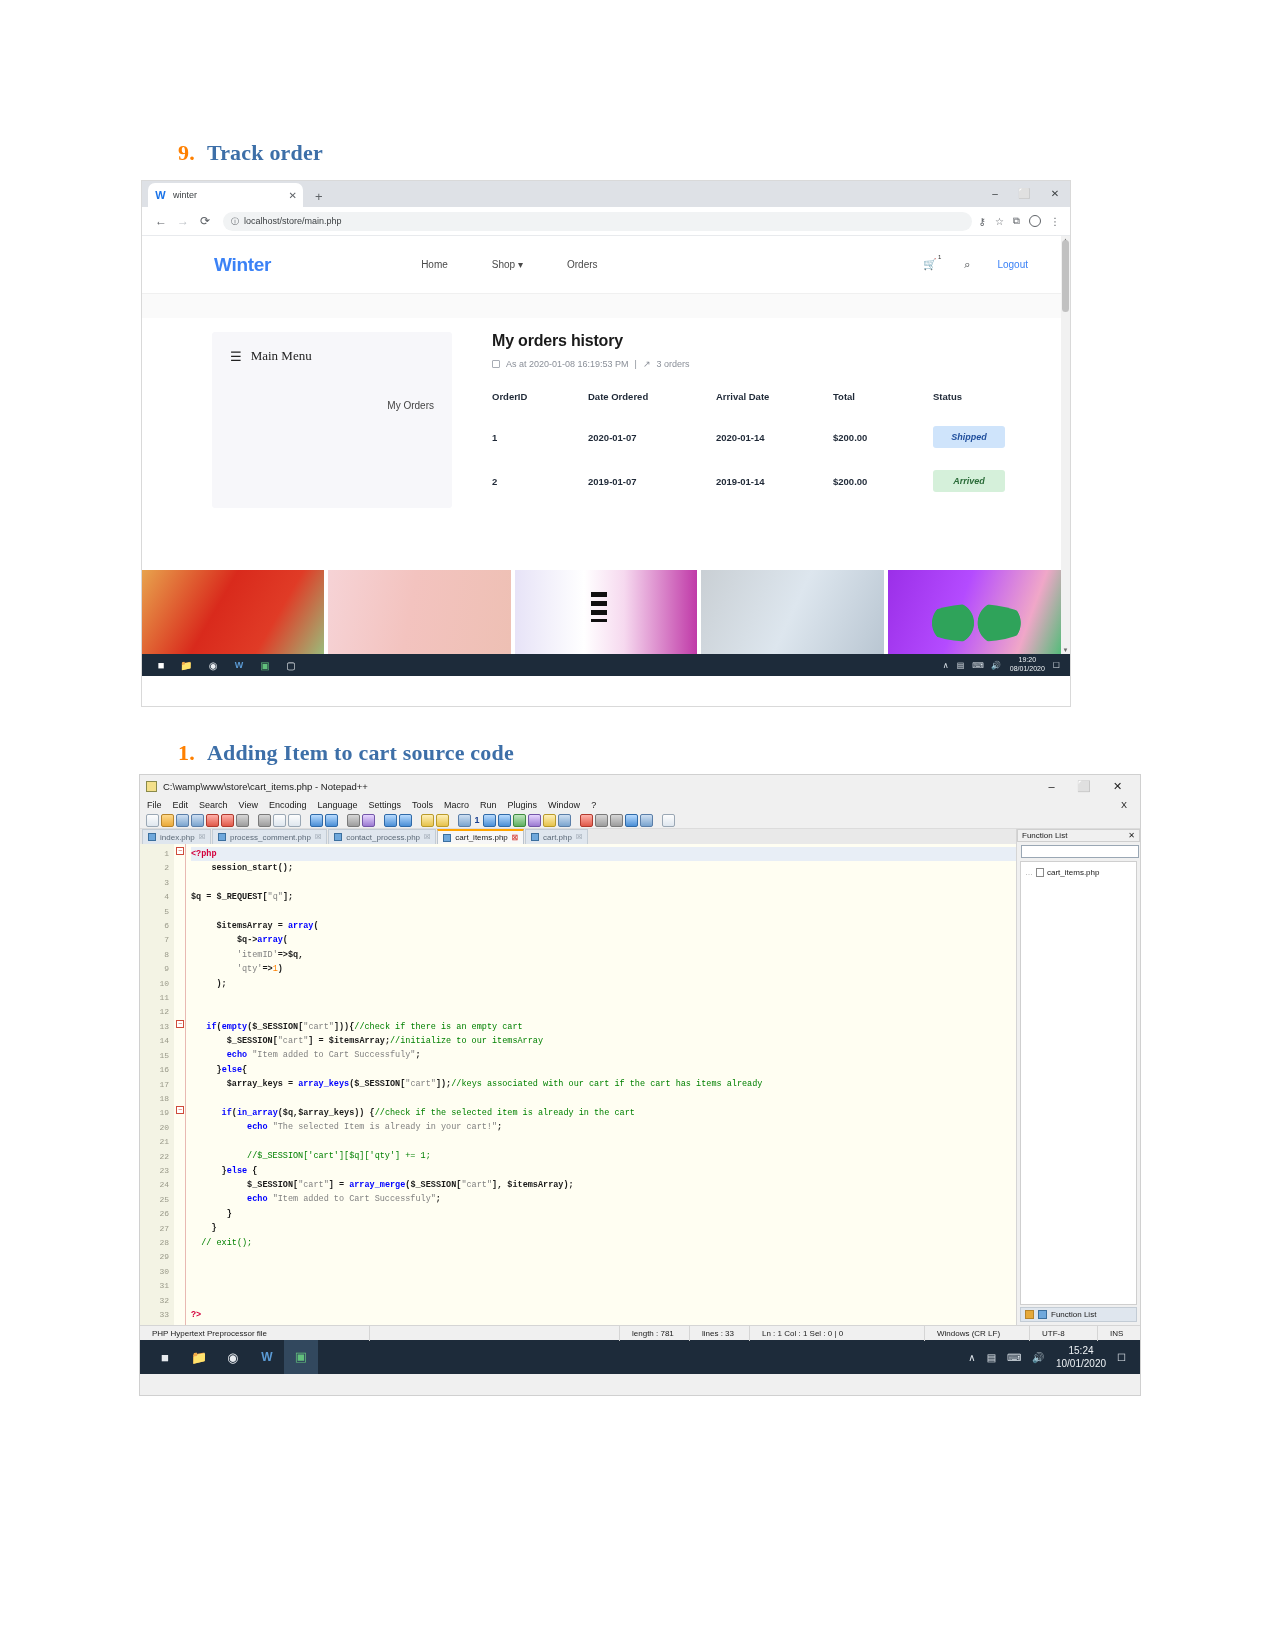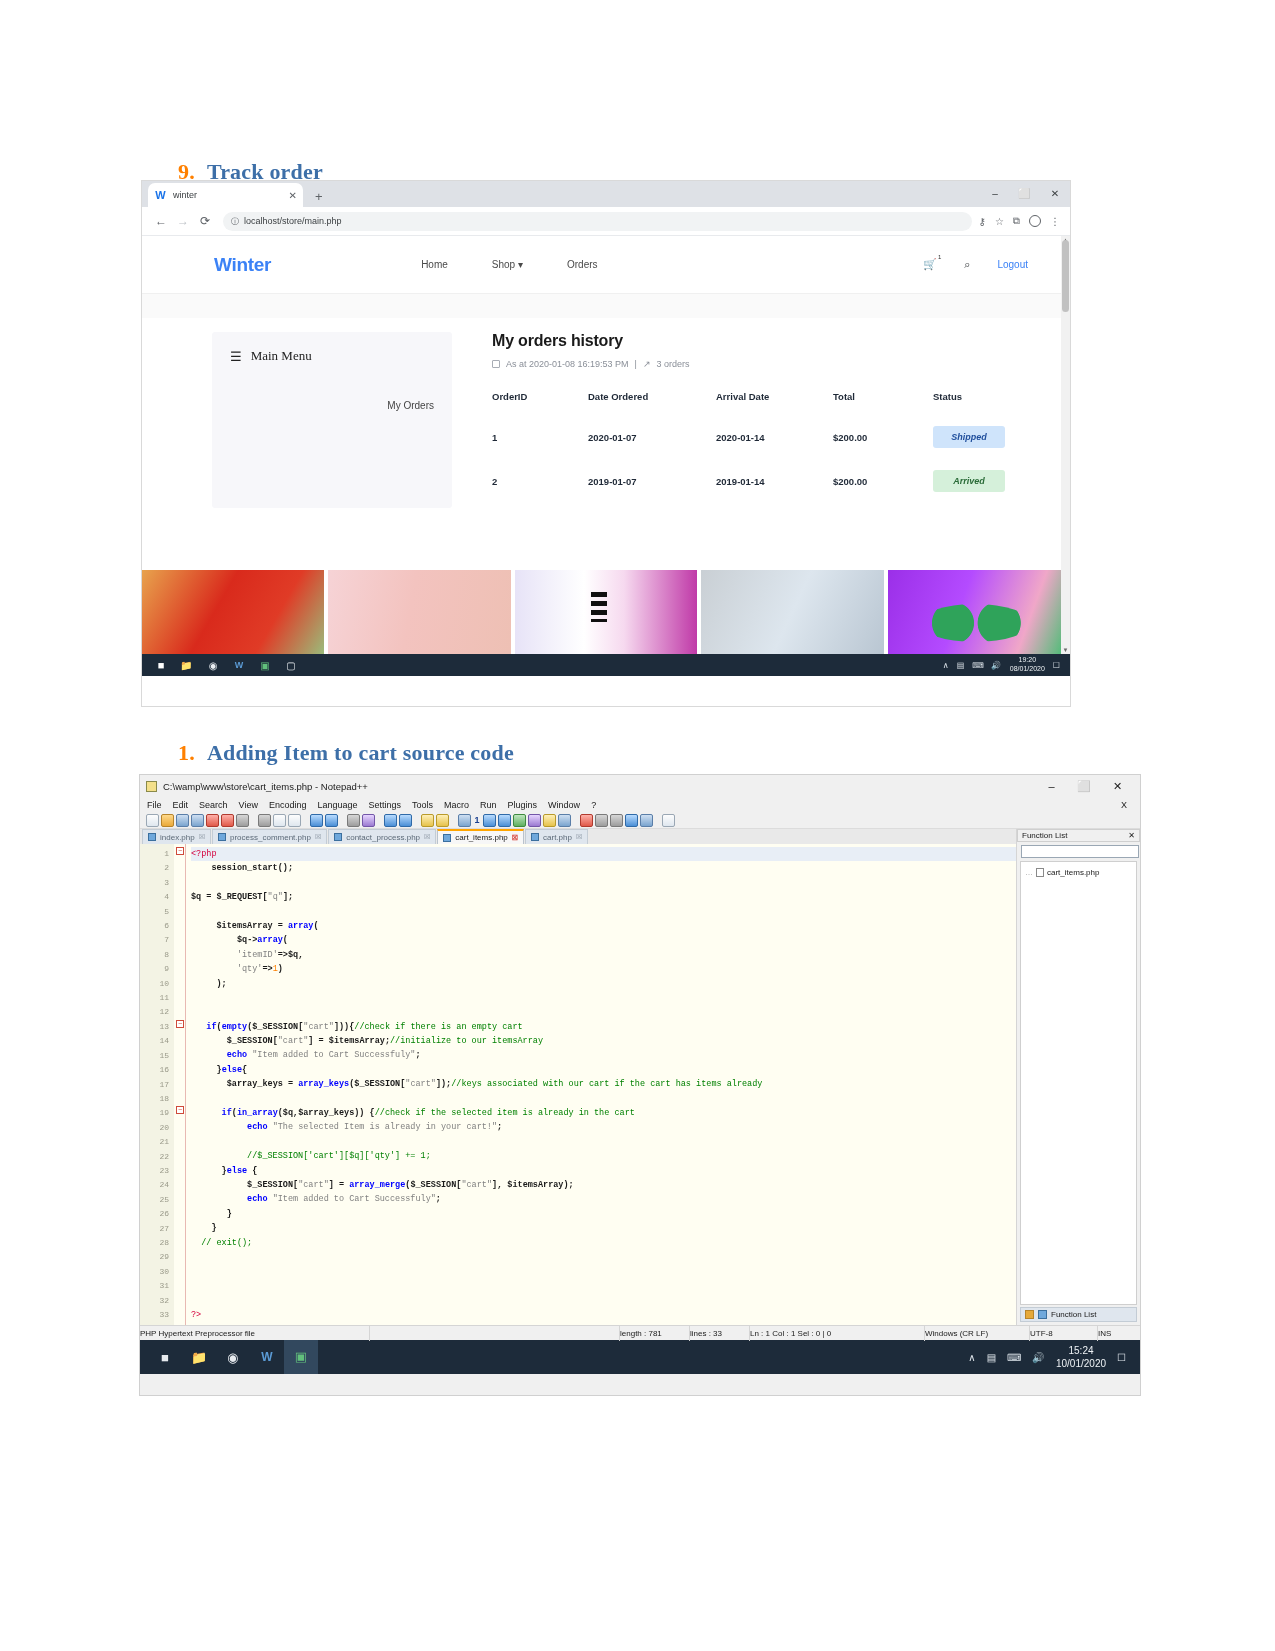--- a/index.html
+++ b/index.html
@@ -226,21 +226,21 @@
     background:#fff;font-size:7px;line-height:6px;text-align:center;color:#cf4a3a;
   }
   .redline{ position:absolute;left:11px;top:0;bottom:0;width:1px;background:#e8b9b2;}
   .codearea{ flex:1;padding:3px 0 0 4px;font-size:8.5px;line-height:14.4px;white-space:pre;}
   .codearea .ln{ height:14.4px;}
   .kw{color:#0000ff;font-weight:bold;}
   .var{color:#1a1a1a;font-weight:bold;}
   .str{color:#808080;}
   .cmt{color:#008000;}
   .num{color:#ff8000;}
-  .php{color:#d4003c;font-weight:normal;}
+  .php{color:#d4003c;font-weight:bold;}
   .op{color:#1a1a1a;font-weight:bold;}
   .hl-line{ background:#e8eef6;}
 
   .npp-right{ width:124px;background:#f0f0f0;border-left:1px solid #d5d5d5;display:flex;flex-direction:column;}
   .fl-head{ height:13px;background:#f0f0f0;display:flex;align-items:center;padding:0 4px;border:1px solid #cfcfcf;}
   .fl-head .t{font-size:8px;color:#1a1a1a;}
   .fl-head .x{margin-left:auto;font-size:8px;color:#1a1a1a;}
   .fl-search{ display:flex;align-items:center;gap:3px;padding:3px 4px;}
   .fl-search input{
     flex:1;height:13px;font-size:8px;border:1px solid #9aa7b4;background:#fff;padding:0 3px;
@@ -252,39 +252,39 @@
   .fl-tree .pg{ width:8px;height:9px;background:#fff;border:1px solid #8a8a8a;display:inline-block;}
   .fl-foot{ height:15px;display:flex;align-items:center;gap:4px;padding:0 4px;background:#dfe6ee;border:1px solid #c3ccd5;margin:2px 3px 3px;}
   .fl-foot .t{ font-size:8px;color:#1a1a1a;}
   .fl-foot .i1{width:9px;height:9px;background:#e6a93a;border:1px solid #b8842a;}
   .fl-foot .i2{width:9px;height:9px;background:#6fa8dc;border:1px solid #3b6f9e;}
 
   .npp-status{
     height:15px;background:#f0f0f0;border-top:1px solid #d5d5d5;display:flex;align-items:center;
     font-size:8px;color:#1a1a1a;
   }
-  .npp-status .cell{ padding:0 0;border-right:1px solid #d5d5d5;height:15px;line-height:15px;white-space:nowrap;}
+  .npp-status .cell{ padding:0 12px;border-right:1px solid #d5d5d5;height:15px;line-height:15px;white-space:nowrap;}
   .npp-status .grow{ flex:1;border-right:1px solid #d5d5d5;}
 
   .npp-taskbar{
     height:34px;background:#1d2b3a;display:flex;align-items:center;padding:0 8px;
   }
   .npp-taskbar .tb-ic{ width:34px;text-align:center;font-size:13px;color:#e6eaee;}
   .npp-taskbar .tb-ic.folder{color:#ffc944;}
   .npp-taskbar .tb-ic.word{color:#5b9bd5;font-weight:bold;font-size:12px;}
   .npp-taskbar .tb-ic.excel{color:#62c07c;}
   .npp-taskbar .tb-ic.active{ background:#32485e;height:34px;line-height:34px;}
   .npp-taskbar .tray{ margin-left:auto;display:flex;align-items:center;gap:11px;padding-right:6px;}
   .npp-taskbar .tray span{ font-size:10px;color:#dfe6ec;}
   .npp-taskbar .clock{ font-size:10px;color:#eef2f5;line-height:1.3;text-align:center;}
 </style>
 </head>
 <body>
 
-<div class="doc-heading" style="left:178px; top:159px;">
+<div class="doc-heading" style="left:178px; top:140px;">
   <span class="num">9.</span><span>Track order</span>
 </div>
 
 <div id="shot1">
 
   <div class="tabstrip">
     <div class="tab">
       <span class="favicon">W</span>
       <span class="tab-title">winter</span>
       <span class="tab-close">✕</span>

